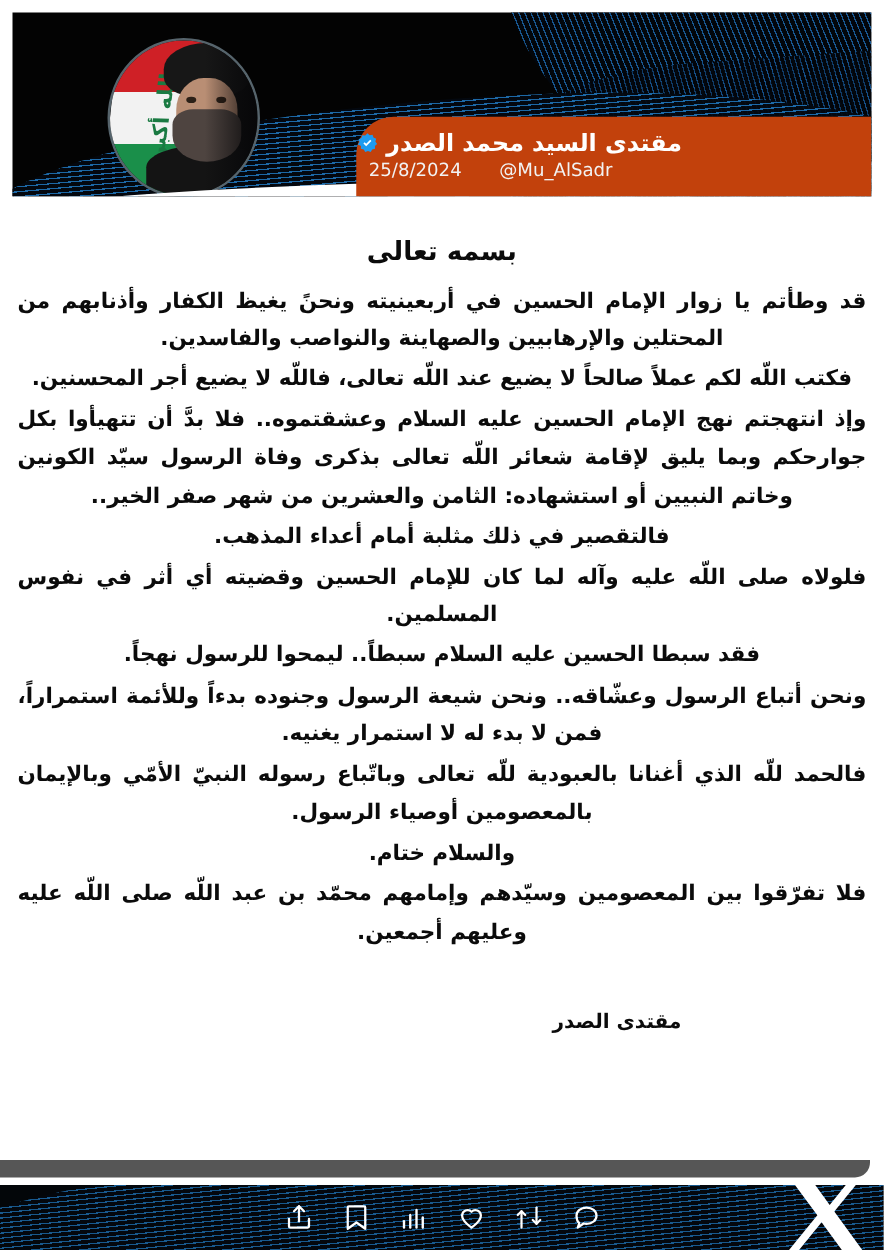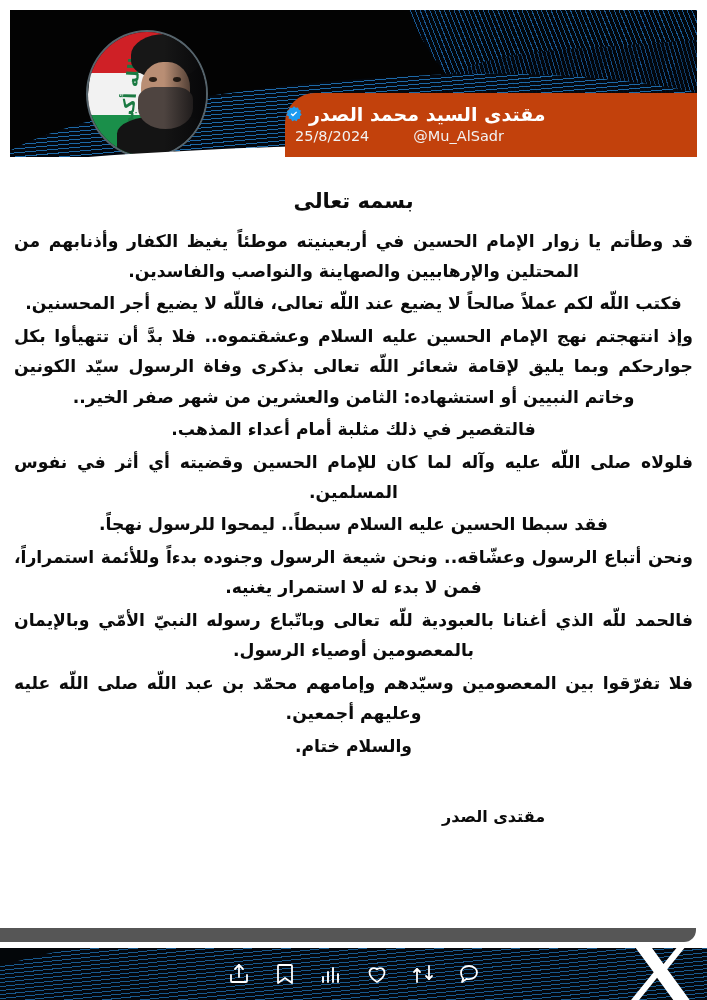--- a/index.html
+++ b/index.html
@@ -202,21 +202,21 @@
     white-space:nowrap;
   }
   .verified{
     width:18px;height:18px;
     flex:0 0 18px;
     display:block;
   }
   .meta-row{
     display:flex;
     align-items:center;
-    gap:44px;
+    gap:30px;
     margin-top:3px;
     direction:ltr;
     padding-left:10px;
   }
   .meta-date,.meta-handle{
     color:#f2f2f2;
     font-size:14.5px;
     font-weight:400;
     white-space:nowrap;
   }
@@ -351,30 +351,30 @@
       <div class="meta-row">
         <span class="meta-date">25/8/2024</span>
         <span class="meta-handle">@Mu_AlSadr</span>
       </div>
     </div>
   </div>
 
   <div class="body">
     <p class="basmala">بسمه تعالى</p>
 
-    <p class="para">قد وطأتم يا زوار الإمام الحسين في أربعينيته موطئاً يغيظ الكفار وأذنابهم من المحتلين والإرهابيين والصهاينة والنواصب والفاسدين.</p>
+    <p class="para">قد وطأتم يا زوار الإمام الحسين في أربعينيته ونحنً يغيظ الكفار وأذنابهم من المحتلين والإرهابيين والصهاينة والنواصب والفاسدين.</p>
     <p class="para center">فكتب اللّه لكم عملاً صالحاً لا يضيع عند اللّه تعالى، فاللّه لا يضيع أجر المحسنين.</p>
     <p class="para">وإذ انتهجتم نهج الإمام الحسين عليه السلام وعشقتموه.. فلا بدَّ أن تتهيأوا بكل جوارحكم وبما يليق لإقامة شعائر اللّه تعالى بذكرى وفاة الرسول سيّد الكونين وخاتم النبيين أو استشهاده: الثامن والعشرين من شهر صفر الخير..</p>
     <p class="para center">فالتقصير في ذلك مثلبة أمام أعداء المذهب.</p>
     <p class="para">فلولاه صلى اللّه عليه وآله لما كان للإمام الحسين وقضيته أي أثر في نفوس المسلمين.</p>
     <p class="para center">فقد سبطا الحسين عليه السلام سبطاً.. ليمحوا للرسول نهجاً.</p>
     <p class="para">ونحن أتباع الرسول وعشّاقه.. ونحن شيعة الرسول وجنوده بدءاً وللأئمة استمراراً، فمن لا بدء له لا استمرار يغنيه.</p>
     <p class="para">فالحمد للّه الذي أغنانا بالعبودية للّه تعالى وباتّباع رسوله النبيّ الأمّي وبالإيمان بالمعصومين أوصياء الرسول.</p>
+    <p class="para center">والسلام ختام.</p>
     <p class="para">فلا تفرّقوا بين المعصومين وسيّدهم وإمامهم محمّد بن عبد اللّه صلى اللّه عليه وعليهم أجمعين.</p>
-    <p class="para center">والسلام ختام.</p>
 
     <div class="signature">مقتدى الصدر</div>
   </div>
 
   <div class="footer-grey"></div>
 
   <div class="footer">
     <div class="footer-waves"></div>
 
     <div class="actions">

